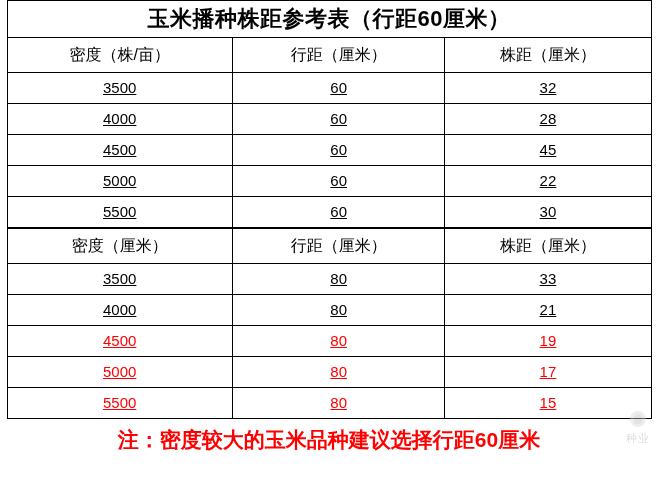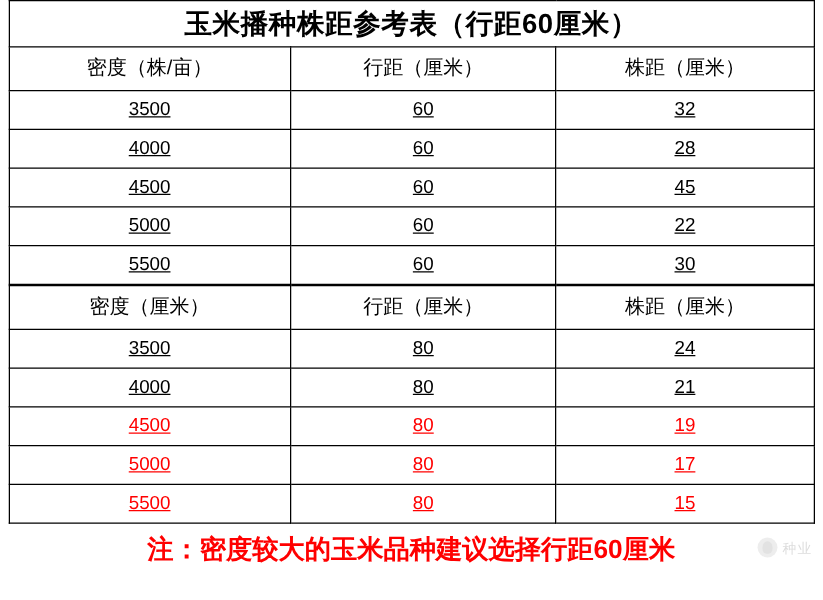--- a/index.html
+++ b/index.html
@@ -69,20 +69,21 @@
     white-space: nowrap;
   }
   .watermark {
     position: absolute;
     right: 8px;
     bottom: 34px;
     display: flex;
     align-items: center;
     gap: 4px;
     opacity: 0.45;
+    flex-direction: column;
   }
   .wm-logo {
     width: 16px;
     height: 16px;
     border-radius: 50%;
     background: #d8d8d8;
     position: relative;
   }
   .wm-logo::after {
     content: "";
@@ -156,21 +157,21 @@
     </colgroup>
     <tbody>
       <tr>
         <td class="header-cell">密度（厘米）</td>
         <td class="header-cell">行距（厘米）</td>
         <td class="header-cell">株距（厘米）</td>
       </tr>
       <tr>
         <td class="data-cell">3500</td>
         <td class="data-cell">80</td>
-        <td class="data-cell">24</td>
+        <td class="data-cell">33</td>
       </tr>
       <tr>
         <td class="data-cell">4000</td>
         <td class="data-cell">80</td>
         <td class="data-cell">21</td>
       </tr>
       <tr>
         <td class="data-cell red">4500</td>
         <td class="data-cell red">80</td>
         <td class="data-cell red">19</td>

